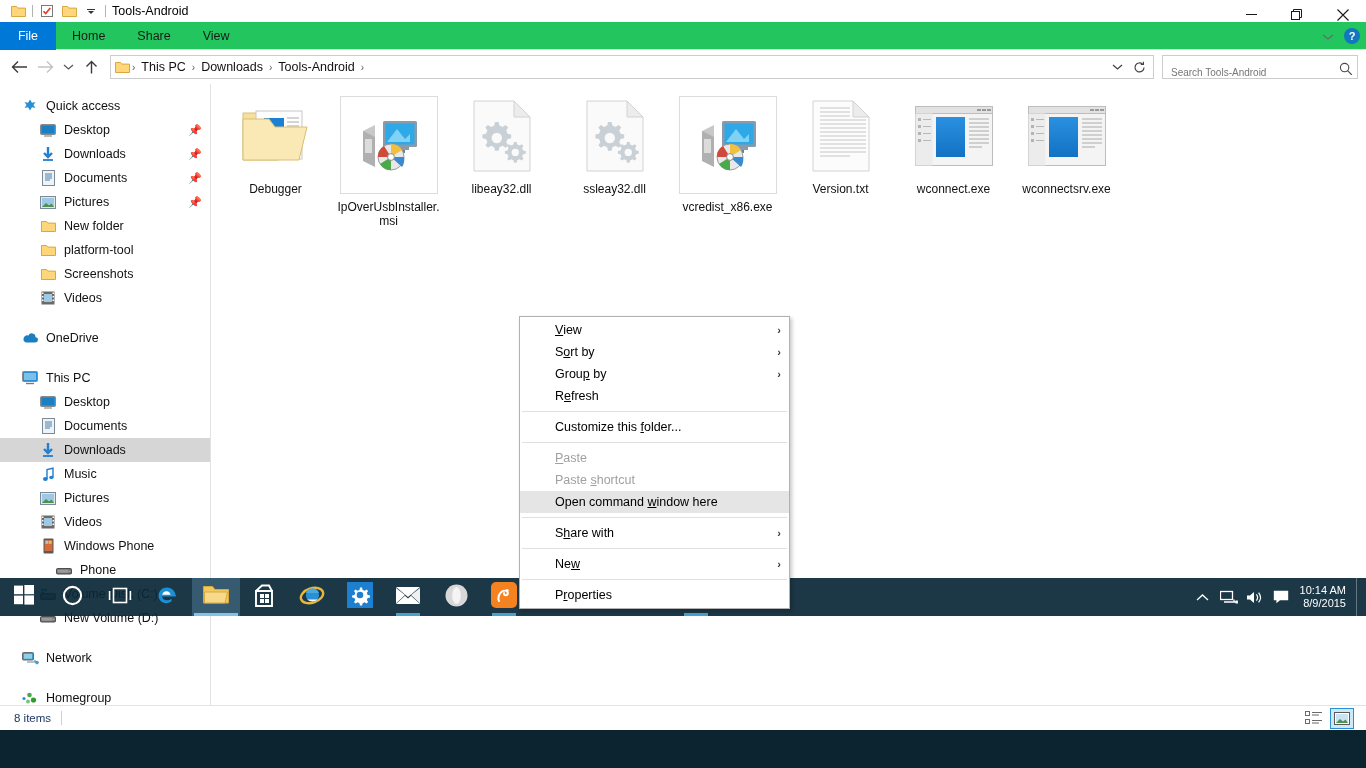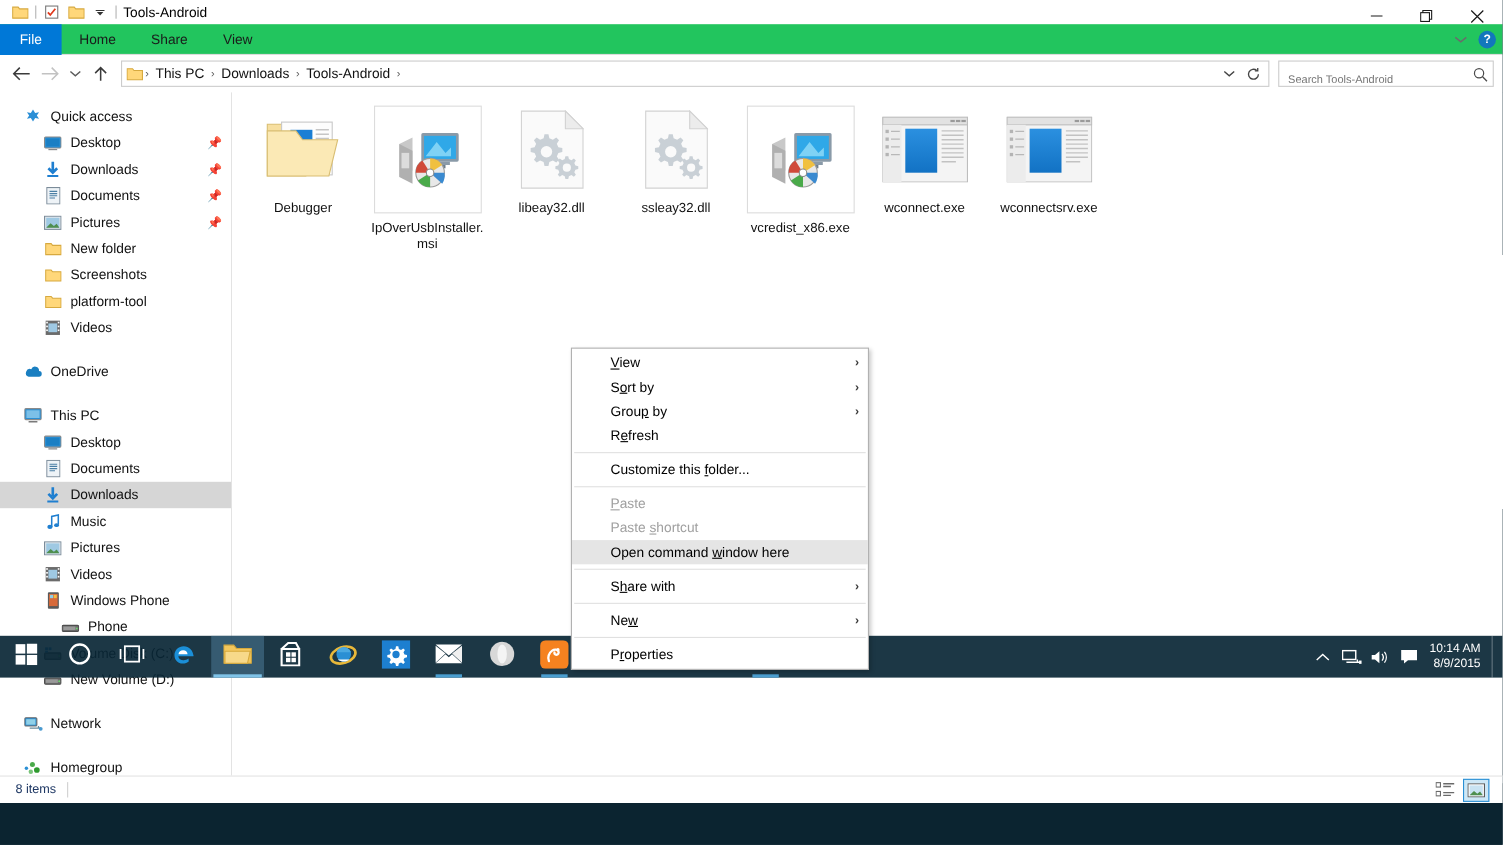--- a/index.html
+++ b/index.html
@@ -399,30 +399,30 @@
             </span>
             <span>New folder</span>
           </div>
 
           <div class="navitem lvl1">
             <span class="ni-icon">
               <svg width="15" height="13" viewBox="0 0 15 13">
                   <path d="M0.5 1.5h5l1.3 1.6H14.5v8.4H0.5z" fill="#ffd77a" stroke="#d7a93f"></path>
                 </svg>
             </span>
-            <span>Screenshots</span>
+            <span>platform-tool</span>
           </div>
 
           <div class="navitem lvl1">
             <span class="ni-icon">
               <svg width="15" height="13" viewBox="0 0 15 13">
                   <path d="M0.5 1.5h5l1.3 1.6H14.5v8.4H0.5z" fill="#ffd77a" stroke="#d7a93f"></path>
                 </svg>
             </span>
-            <span>platform-tool</span>
+            <span>Screenshots</span>
           </div>
 
           <div class="navitem lvl1">
             <span class="ni-icon">
               <svg width="14" height="14" viewBox="0 0 14 14">
                   <rect x="0.5" y="0.5" width="13" height="13" fill="#6b6b6b"></rect>
                   <rect x="3" y="3" width="8" height="8" fill="#9fc9e3"></rect>
                   <rect x="1" y="1.5" width="1.5" height="1.5" fill="#fff"></rect>
                   <rect x="1" y="5" width="1.5" height="1.5" fill="#fff"></rect>
                   <rect x="1" y="8.5" width="1.5" height="1.5" fill="#fff"></rect>
@@ -702,20 +702,32 @@
                 <path d="M34 27a13 13 0 0 1 11 6l-11 7z" fill="#f0c040"></path>
                 <path d="M34 53a13 13 0 0 1-11-6l11-7z" fill="#4aaa4a"></path>
                 <path d="M21 40a13 13 0 0 1 6-11l7 11z" fill="#d04a3a"></path>
                 <path d="M45 50a13 13 0 0 0 2-10l-13 0z" fill="#3a8ad0"></path>
                 <circle cx="34" cy="40" r="3.4" fill="#fff" stroke="#8a8a8a"></circle>
               </svg>
             </div>
             <div class="flabel">vcredist_x86.exe</div>
           </div>
 
+          <div class="fileitem">
+            <div class="ficon">
+              <svg width="58" height="72" viewBox="0 0 58 72">
+                <path d="M1 1h40l16 16v54H1z" fill="#fcfcfc" stroke="#d2d2d2"></path>
+                <path d="M41 1v16h16z" fill="#ececec" stroke="#d2d2d2"></path>
+                <g stroke="#d8d8d8" stroke-width="1.3">
+                  <path d="M8 8h30M8 12h30M8 16h30M8 20h46M8 24h46M8 28h46M8 32h46M8 36h46M8 40h46M8 44h46M8 48h46M8 52h46M8 56h30"></path>
+                </g>
+              </svg>
+            </div>
+            <div class="flabel">Version.txt</div>
+          </div>
 
           <div class="fileitem">
             <div class="ficon">
               <svg width="78" height="60" viewBox="0 0 78 60">
                 <rect x="0.5" y="0.5" width="77" height="59" fill="#f4f4f4" stroke="#bdbdbd"></rect>
                 <rect x="0.5" y="0.5" width="77" height="7" fill="#e2e2e2" stroke="#bdbdbd"></rect>
                 <g fill="#9a9a9a">
                     <rect x="62" y="3" width="4" height="2"></rect>
                     <rect x="67" y="3" width="4" height="2"></rect>
                     <rect x="72" y="3" width="4" height="2"></rect>

